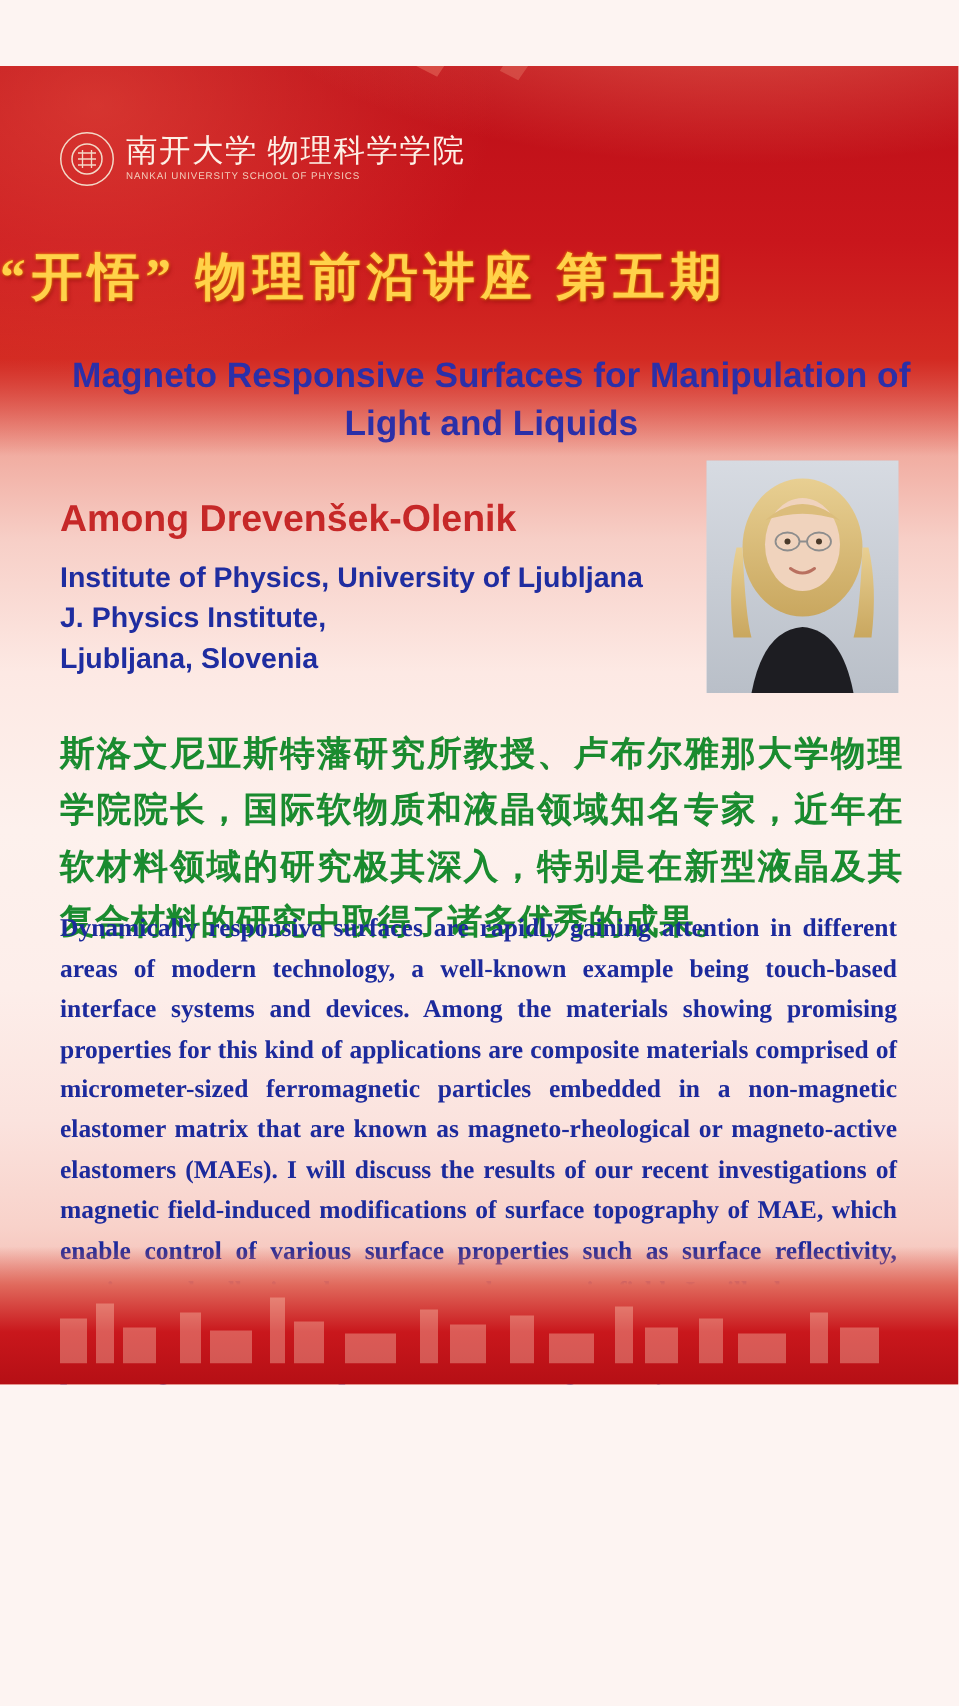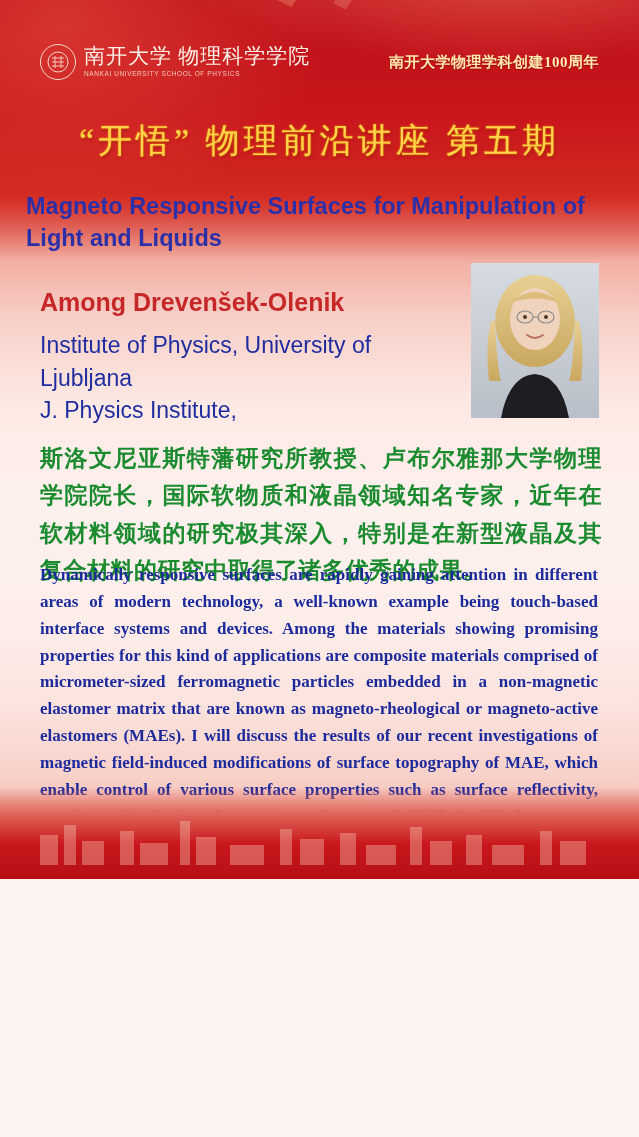--- a/index.html
+++ b/index.html
@@ -25,20 +25,21 @@
         #e4675a 19%,
         #efa093 27%,
         #f7cfc7 36%,
         #fde9e4 46%,
         #fdf1ed 58%,
         #fdeeea 70%,
         #fbe3de 80%,
         #f8d2ca 88%,
         #f2b6ab 94%,
         #e88b7c 100%);
+    margin-top: 44px;
   }
   
   .top-band {
     position: absolute;
     left: 0; top: 0;
     width: 639px; height: 260px;
     background:
       radial-gradient(ellipse 520px 180px at 78% -20%, rgba(255,150,120,0.55) 0%, rgba(200,20,25,0) 65%),
       radial-gradient(ellipse 380px 260px at 10% 10%, rgba(255,120,90,0.35) 0%, rgba(190,15,20,0) 70%),
       linear-gradient(180deg, #bd0f18 0%, #c9161c 45%, #d32a22 75%, rgba(216,60,45,0) 100%);
@@ -126,57 +127,58 @@
     letter-spacing: 0.5px;
     white-space: nowrap;
     text-shadow: 0 1px 1px rgba(120,0,0,0.5);
   }
 
   
   .series-title {
     position: absolute;
     left: 0; top: 118px;
     width: 639px;
-    text-align: center;
+    text-align: left;
     font-family: "Liberation Serif", serif;
     font-size: 34px;
-    font-weight: normal;
+    font-weight: bold;
     letter-spacing: 4px;
     color: #ffd24a;
     text-shadow: 0 0 2px #ffb300, 1px 2px 3px rgba(130,10,0,0.55);
     white-space: nowrap;
   }
 
   
   .talk-title {
     position: absolute;
-    left: 26px; top: 190px;
+    left: 48px; top: 190px;
     width: 559px;
+    text-align: center;
     color: #2b2fa8;
     font-size: 23.5px;
     line-height: 1.38;
     font-weight: 600;
   }
 
   
   .speaker {
     position: absolute;
     left: 40px; top: 288px;
     width: 420px;
   }
   .speaker-name {
     color: #c62828;
     font-size: 25px;
     font-weight: 700;
     margin-bottom: 12px;
   }
   .speaker-aff {
     color: #1f2da0;
-    font-size: 23px;
-    font-weight: 400;
+    font-size: 19px;
+    font-weight: 700;
     line-height: 1.42;
   }
   .portrait {
     position: absolute;
     right: 40px; top: 263px;
     width: 128px; height: 155px;
     overflow: hidden;
     background: #cfd4dc;
   }
   .portrait svg { display: block; }
@@ -245,21 +247,20 @@
         <svg width="22" height="22" viewBox="0 0 22 22" aria-hidden="true">
           <circle cx="11" cy="11" r="10" fill="none" stroke="#f3d9c8" stroke-width="1"></circle>
           <path d="M5 7 h12 M5 11 h12 M5 15 h12 M8 5 v12 M14 5 v12" stroke="#f3d9c8" stroke-width="0.9" fill="none"></path>
         </svg>
       </div>
       <div class="logo-text">
         <div class="logo-cn">南开大学 物理科学学院</div>
         <div class="logo-en">NANKAI UNIVERSITY SCHOOL OF PHYSICS</div>
       </div>
     </div>
-    <div class="header-right">南开大学物理学科创建100周年</div>
   </div>
 
   <div class="series-title">“开悟” 物理前沿讲座 第五期</div>
 
   <div class="talk-title">Magneto Responsive Surfaces for Manipulation of Light and Liquids</div>
 
   <div class="portrait">
     <svg width="128" height="155" viewBox="0 0 128 155" aria-hidden="true">
       <defs>
         <linearGradient id="bgp" x1="0" y1="0" x2="0" y2="1">
@@ -285,20 +286,21 @@
       <path d="M56 72 q8 6 16 0" stroke="#b9705f" stroke-width="2" fill="none" stroke-linecap="round"></path>
       <path d="M30 155 q8 -42 34 -44 q26 2 34 44z" fill="#1d1d22"></path>
     </svg>
   </div>
 
   <div class="speaker">
     <div class="speaker-name">Among Drevenšek-Olenik</div>
     <div class="speaker-aff">
       <div>Institute of Physics, University of Ljubljana</div>
       <div>J. Physics Institute,</div>
+      <div>Ljubljana, Slovenia</div>
     </div>
   </div>
 
   <div class="bio-cn">斯洛文尼亚斯特藩研究所教授、卢布尔雅那大学物理学院院长，国际软物质和液晶领域知名专家，近年在软材料领域的研究极其深入，特别是在新型液晶及其复合材料的研究中取得了诸多优秀的成果。</div>
 
   <div class="abstract">Dynamically responsive surfaces are rapidly gaining attention in different areas of modern technology, a well-known example being touch-based interface systems and devices. Among the materials showing promising properties for this kind of applications are composite materials comprised of micrometer-sized ferromagnetic particles embedded in a non-magnetic elastomer matrix that are known as magneto-rheological or magneto-active elastomers (MAEs). I will discuss the results of our recent investigations of magnetic field-induced modifications of surface topography of MAE, which enable control of various surface properties such as surface reflectivity, wetting and adhesion, by an external magnetic field. I will also present different methods for surface micro-structuring of MAE, which lead to promising features for possible use in magnetically tunable diffractive optical elements (DOEs) and magnetically regulable components for application in microfluidic systems.</div>
 
   <div class="info">
     <div class="info-row">
       <span class="info-label">北京时间：</span><span class="info-val">18:30 - 09:30 (北京时间) 2021年12月02日 (星期四)</span>

